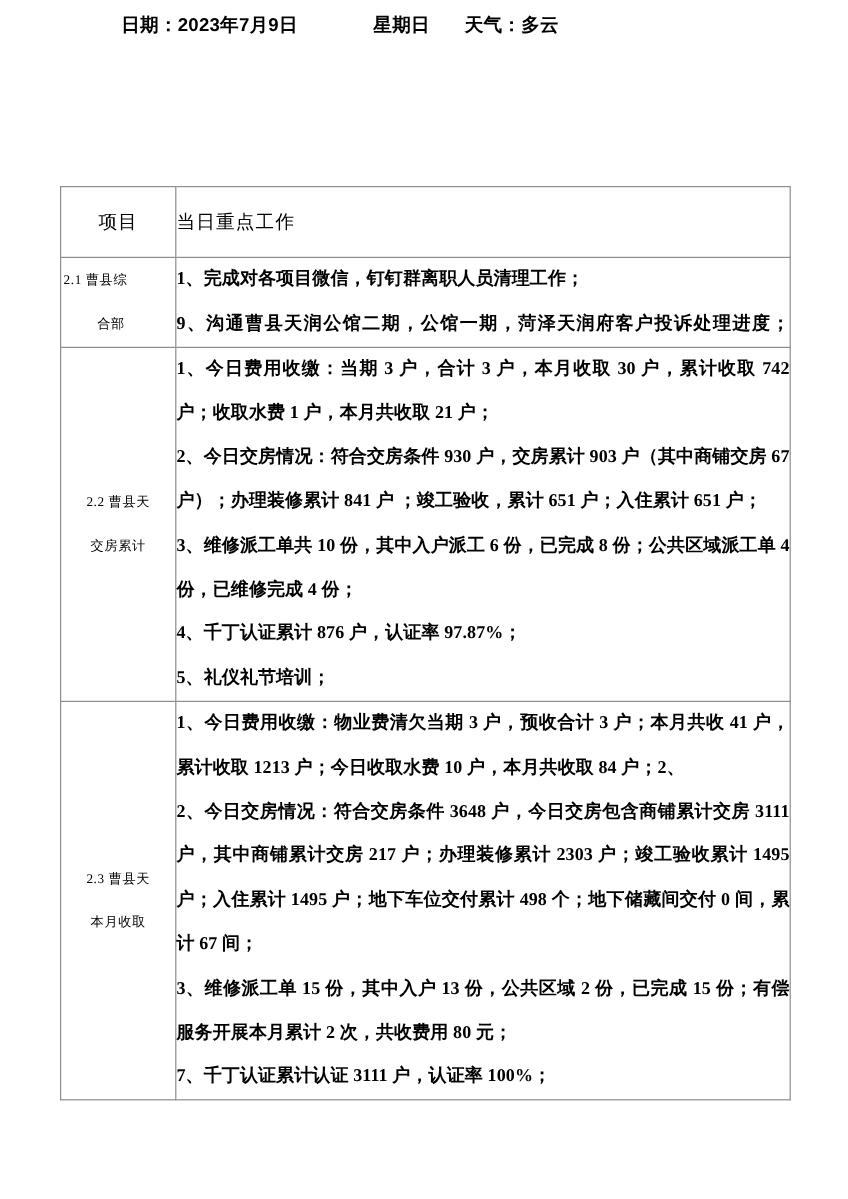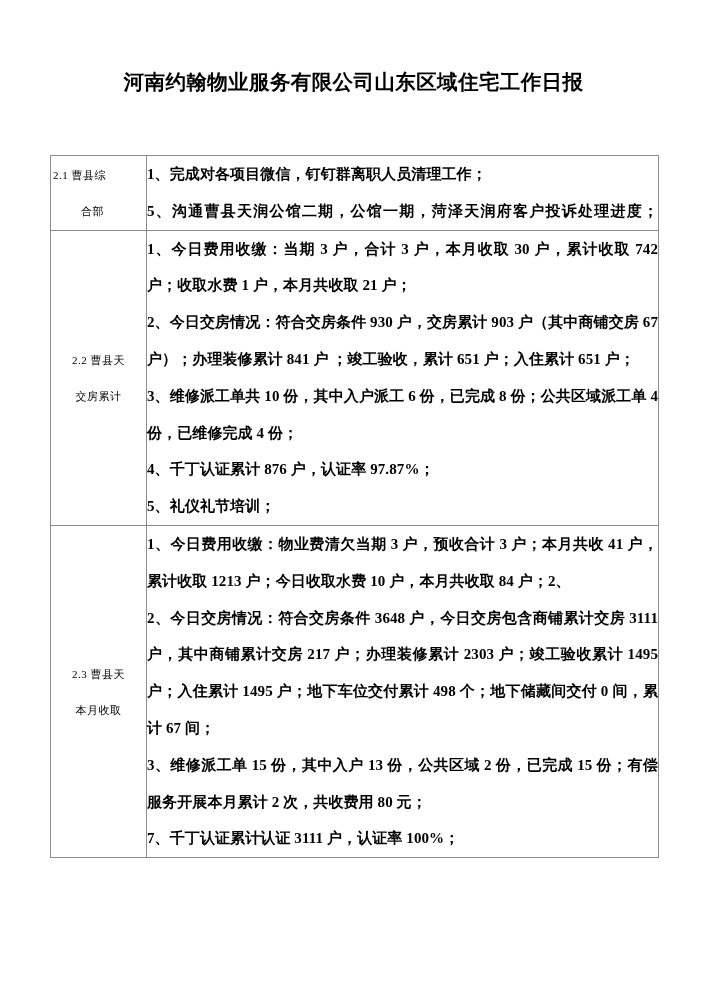--- a/index.html
+++ b/index.html
@@ -114,38 +114,44 @@
   }
   .work-cell p.stretch {
     text-align-last: justify;
   }
 </style>
 </head>
 <body>
 
 <div class="page">
 
-  <h1 class="doc-title">河南约翰物业服务有限公司山东区域住宅工作日报</h1>
 
+  <div class="doc-subline">
+    <span class="seg seg-date">日期：2023年7月9日</span><span class="seg seg-week">星期日</span><span class="seg seg-weather">天气：多云</span>
+  </div>
 
   <table class="report-table">
     <colgroup>
       <col class="c-item">
       <col class="c-work">
     </colgroup>
     <tbody>
+      <tr>
+        <th class="hdr-item">项目</th>
+        <th class="hdr-work">当日重点工作</th>
+      </tr>
 
       <tr>
         <td class="item-cell align-left-first">
           <span class="ln">2.1 曹县综</span>
           <span class="ln">合部</span>
         </td>
         <td class="work-cell">
           <p>1、完成对各项目微信，钉钉群离职人员清理工作；</p>
-          <p class="stretch">5、沟通曹县天润公馆二期，公馆一期，菏泽天润府客户投诉处理进度；</p>
+          <p class="stretch">9、沟通曹县天润公馆二期，公馆一期，菏泽天润府客户投诉处理进度；</p>
         </td>
       </tr>
 
       <tr>
         <td class="item-cell">
           <span class="ln">2.2 曹县天</span>
           <span class="ln">交房累计</span>
         </td>
         <td class="work-cell">
           <p>1、今日费用收缴：当期 3 户，合计 3 户，本月收取 30 户，累计收取 742 户；收取水费 1 户，本月共收取 21 户；</p>

